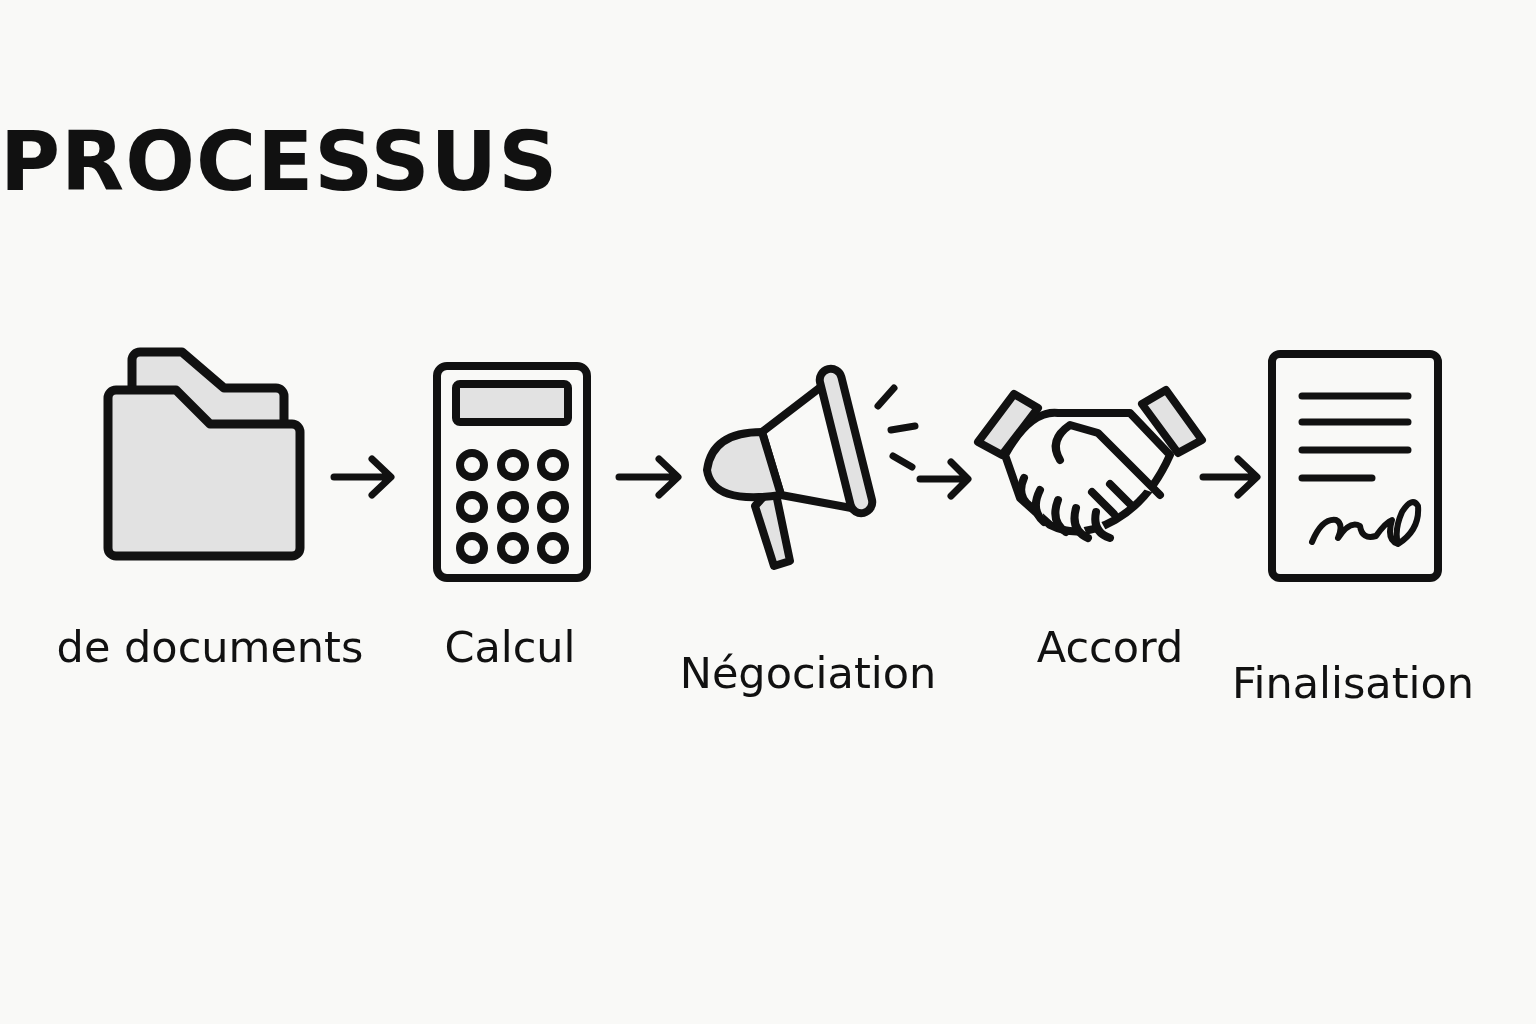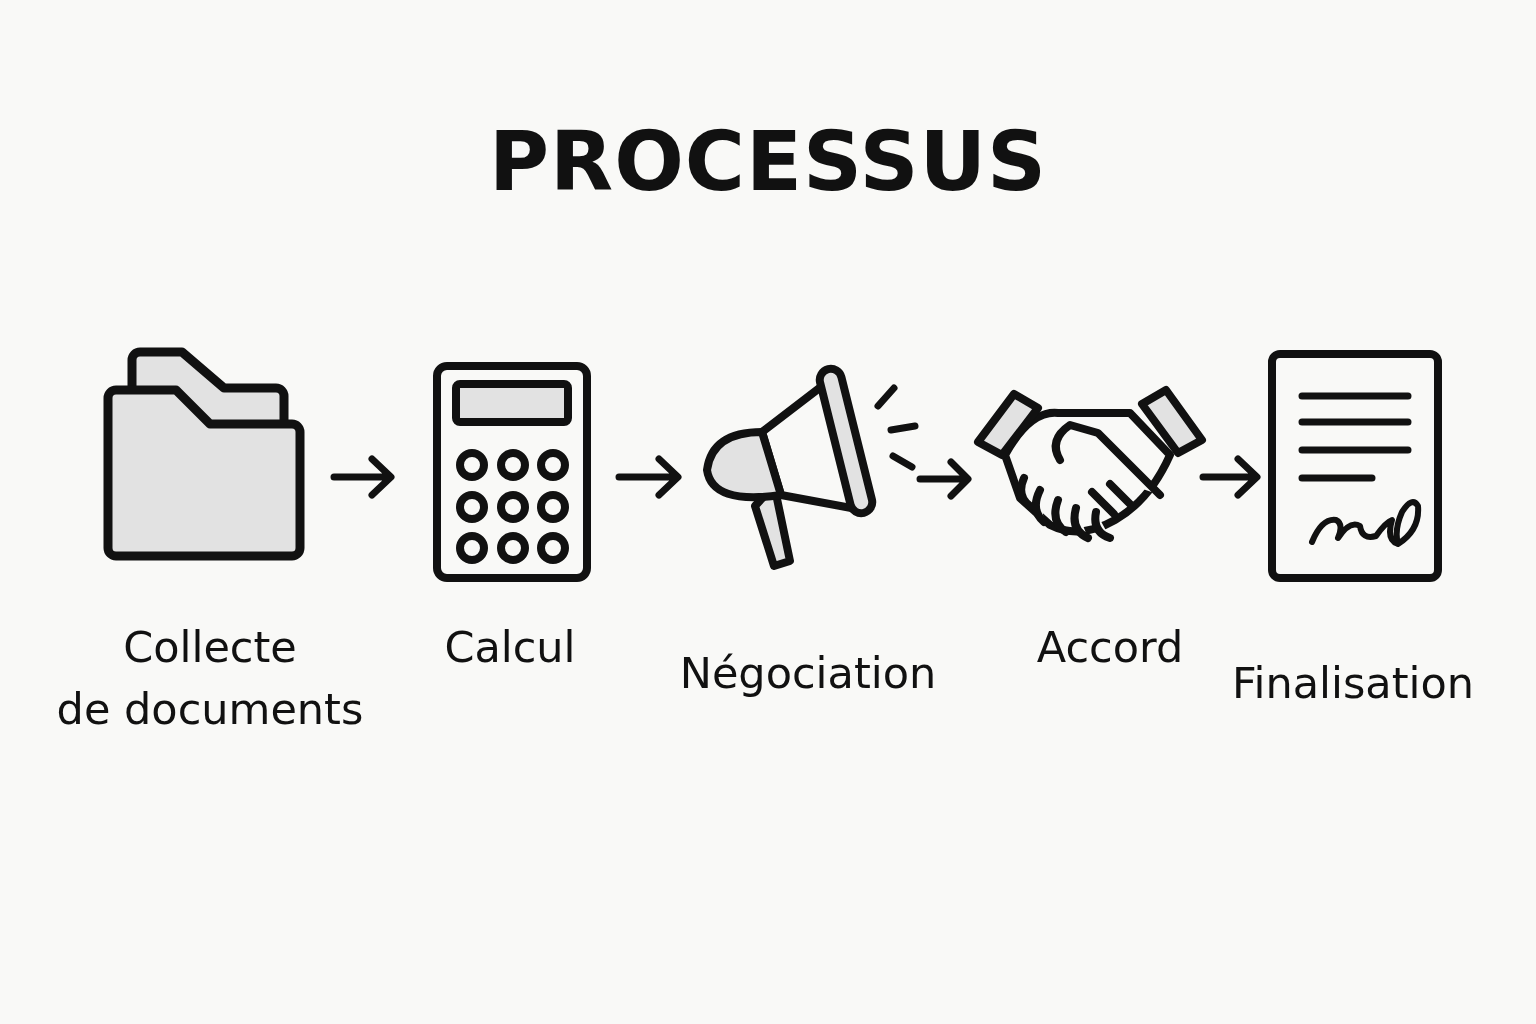--- a/index.html
+++ b/index.html
@@ -5,21 +5,21 @@
   html, body { margin: 0; padding: 0; }
   body {
     width: 1536px; height: 1024px; overflow: hidden;
     background: #f9f9f7;
     font-family: "DejaVu Sans", sans-serif;
     color: #111111;
     position: relative;
   }
   .title {
     position: absolute; left: 0; right: 0; top: 112px;
-    text-align: center; font-size: 82px; font-weight: bold;
+    text-align: left; font-size: 82px; font-weight: bold;
     letter-spacing: 1px; line-height: 100px;
   }
   svg.icon, svg.arrow { position: absolute; overflow: visible; }
   .label {
     position: absolute; text-align: center; font-size: 43px;
     line-height: 62px; white-space: nowrap;
   }
 </style>
 </head>
 <body>
@@ -86,19 +86,18 @@
   <path d="M1203 477 H1256 M1238 459 L1257 477 L1238 495" fill="none" stroke="#111" stroke-width="7" stroke-linecap="round" stroke-linejoin="round"></path>
 </svg>
 
 <svg class="icon" style="left:1262px;top:345px" width="190" height="245" viewBox="1262 345 190 245">
   <rect x="1272" y="354" width="166" height="224" rx="8" fill="none" stroke="#111" stroke-width="8"></rect>
   <path d="M1302 396 H1408 M1302 422 H1408 M1302 450 H1408 M1302 478 H1372" fill="none" stroke="#111" stroke-width="7" stroke-linecap="round"></path>
   <path d="M1312 542 Q1322 518 1336 520 Q1344 524 1338 538 Q1350 520 1360 526 Q1362 540 1376 536 Q1386 522 1392 520 Q1386 540 1398 544 Q1420 530 1418 506 Q1412 496 1402 512 Q1394 530 1398 544" fill="none" stroke="#111" stroke-width="6" stroke-linecap="round" stroke-linejoin="round"></path>
 </svg>
 
 <div class="label" style="left:40px;top:616px;width:340px">
-  <div>Collecte</div>
   <div>de documents</div>
 </div>
 <div class="label" style="left:410px;top:616px;width:200px">Calcul</div>
 <div class="label" style="left:660px;top:642px;width:296px">Négociation</div>
 <div class="label" style="left:1012px;top:616px;width:196px">Accord</div>
 <div class="label" style="left:1214px;top:652px;width:278px">Finalisation</div>
 
 </body></html>

